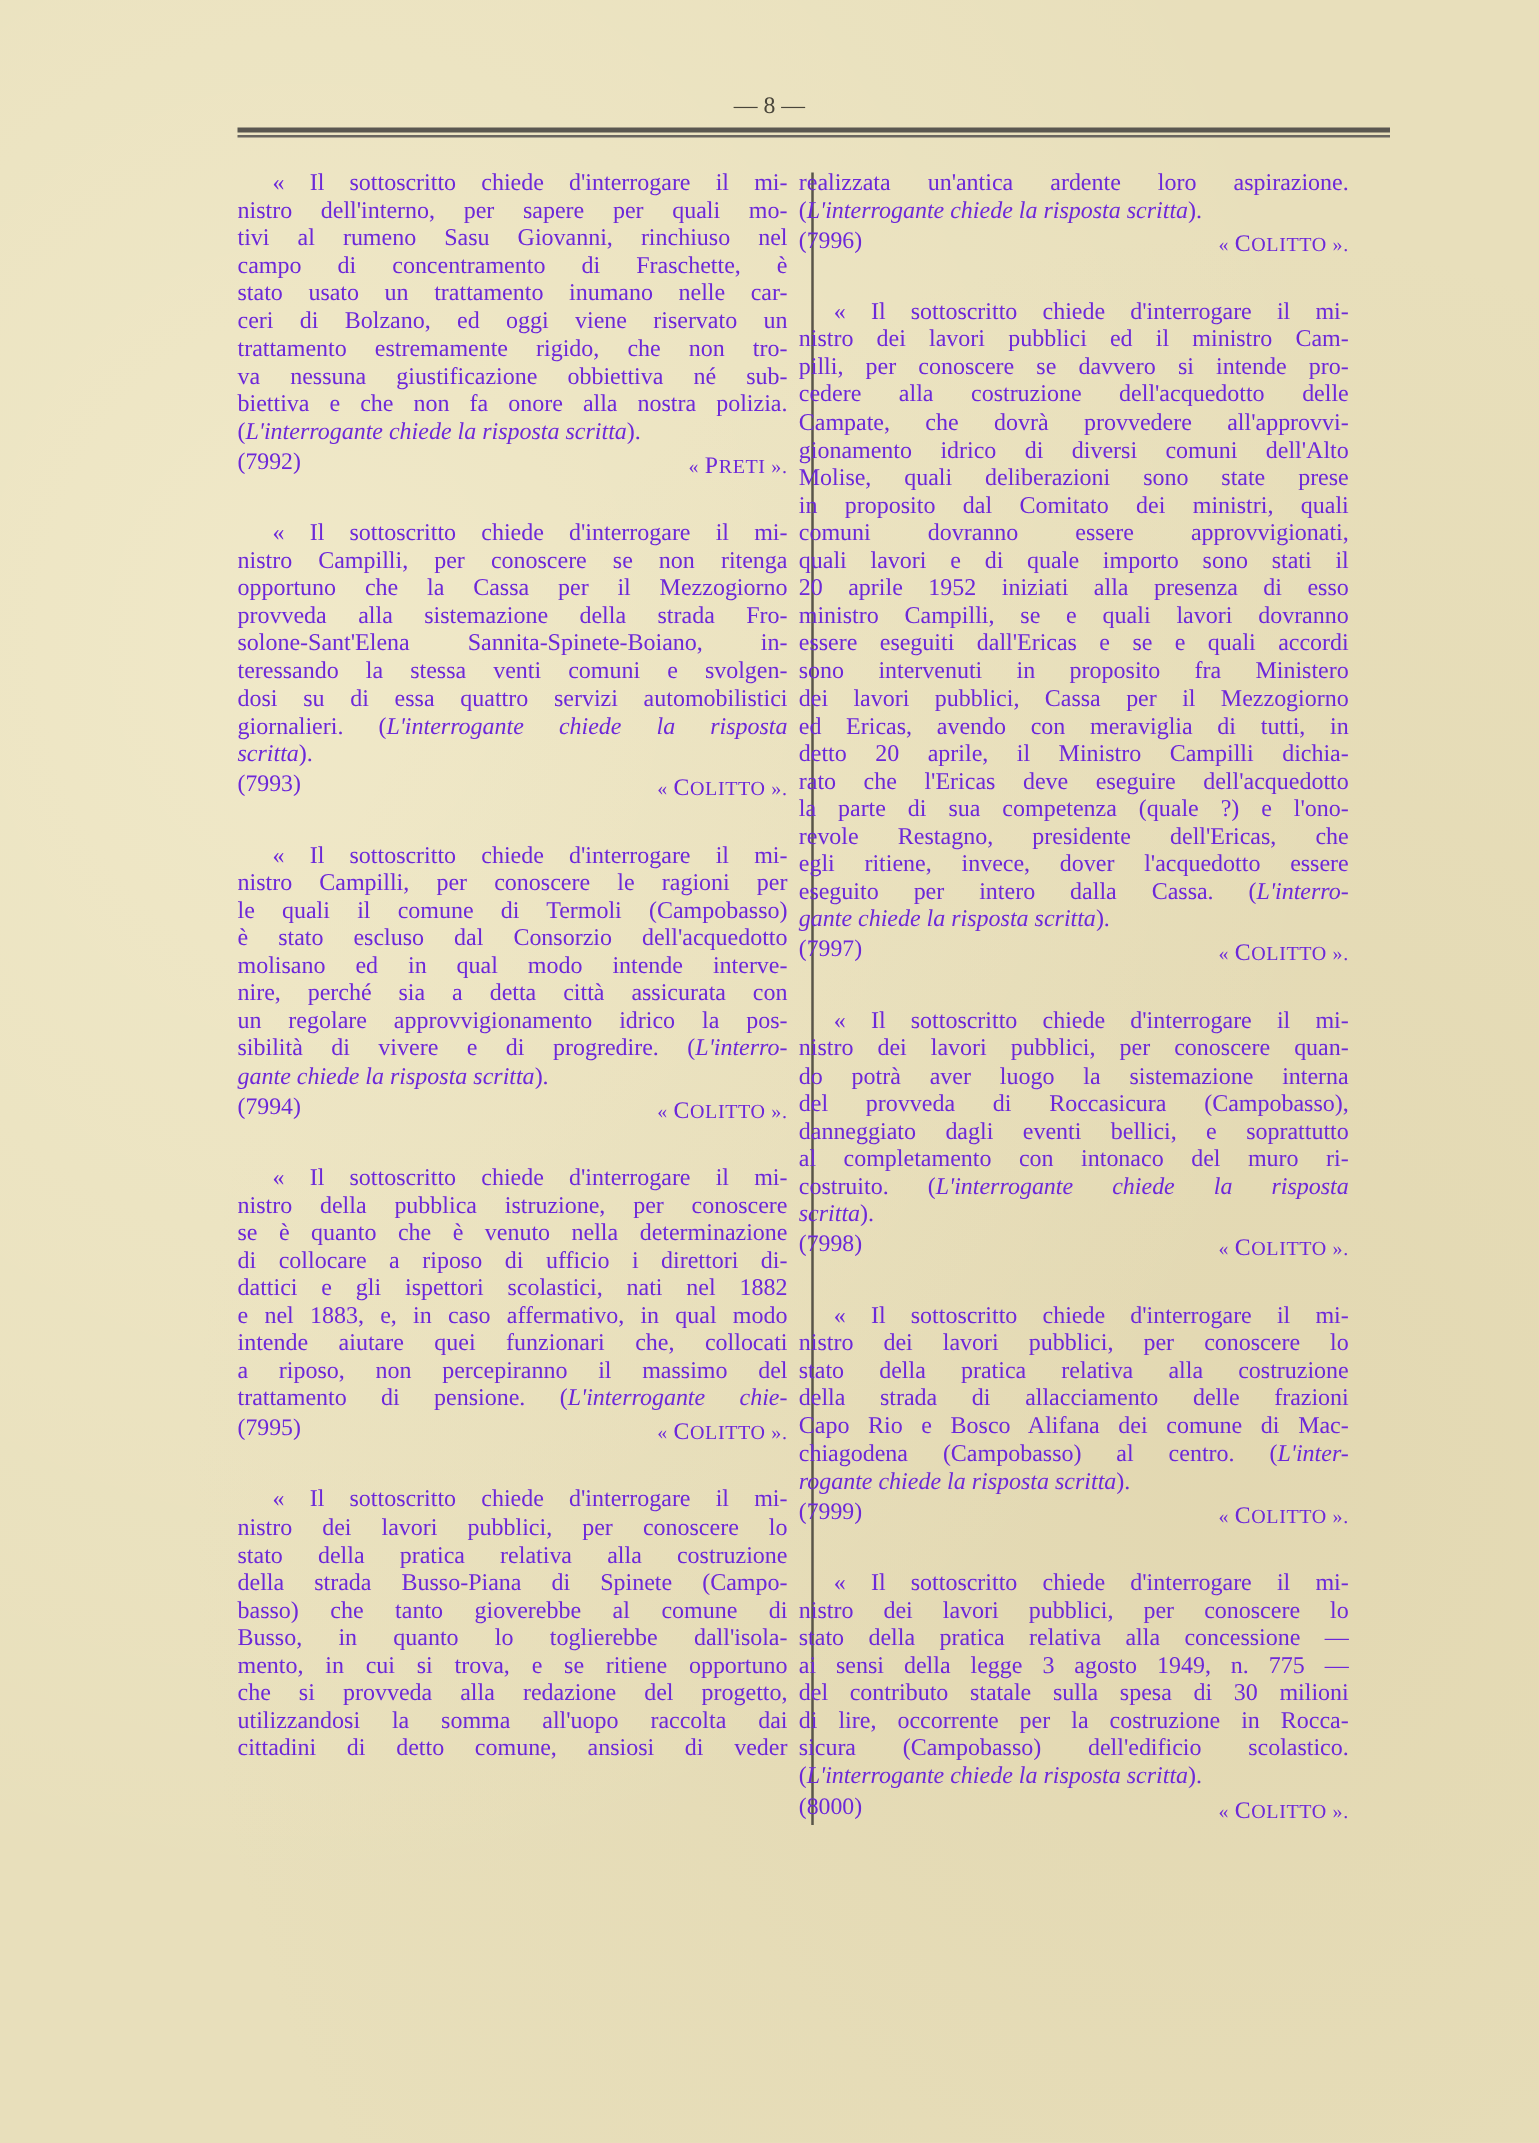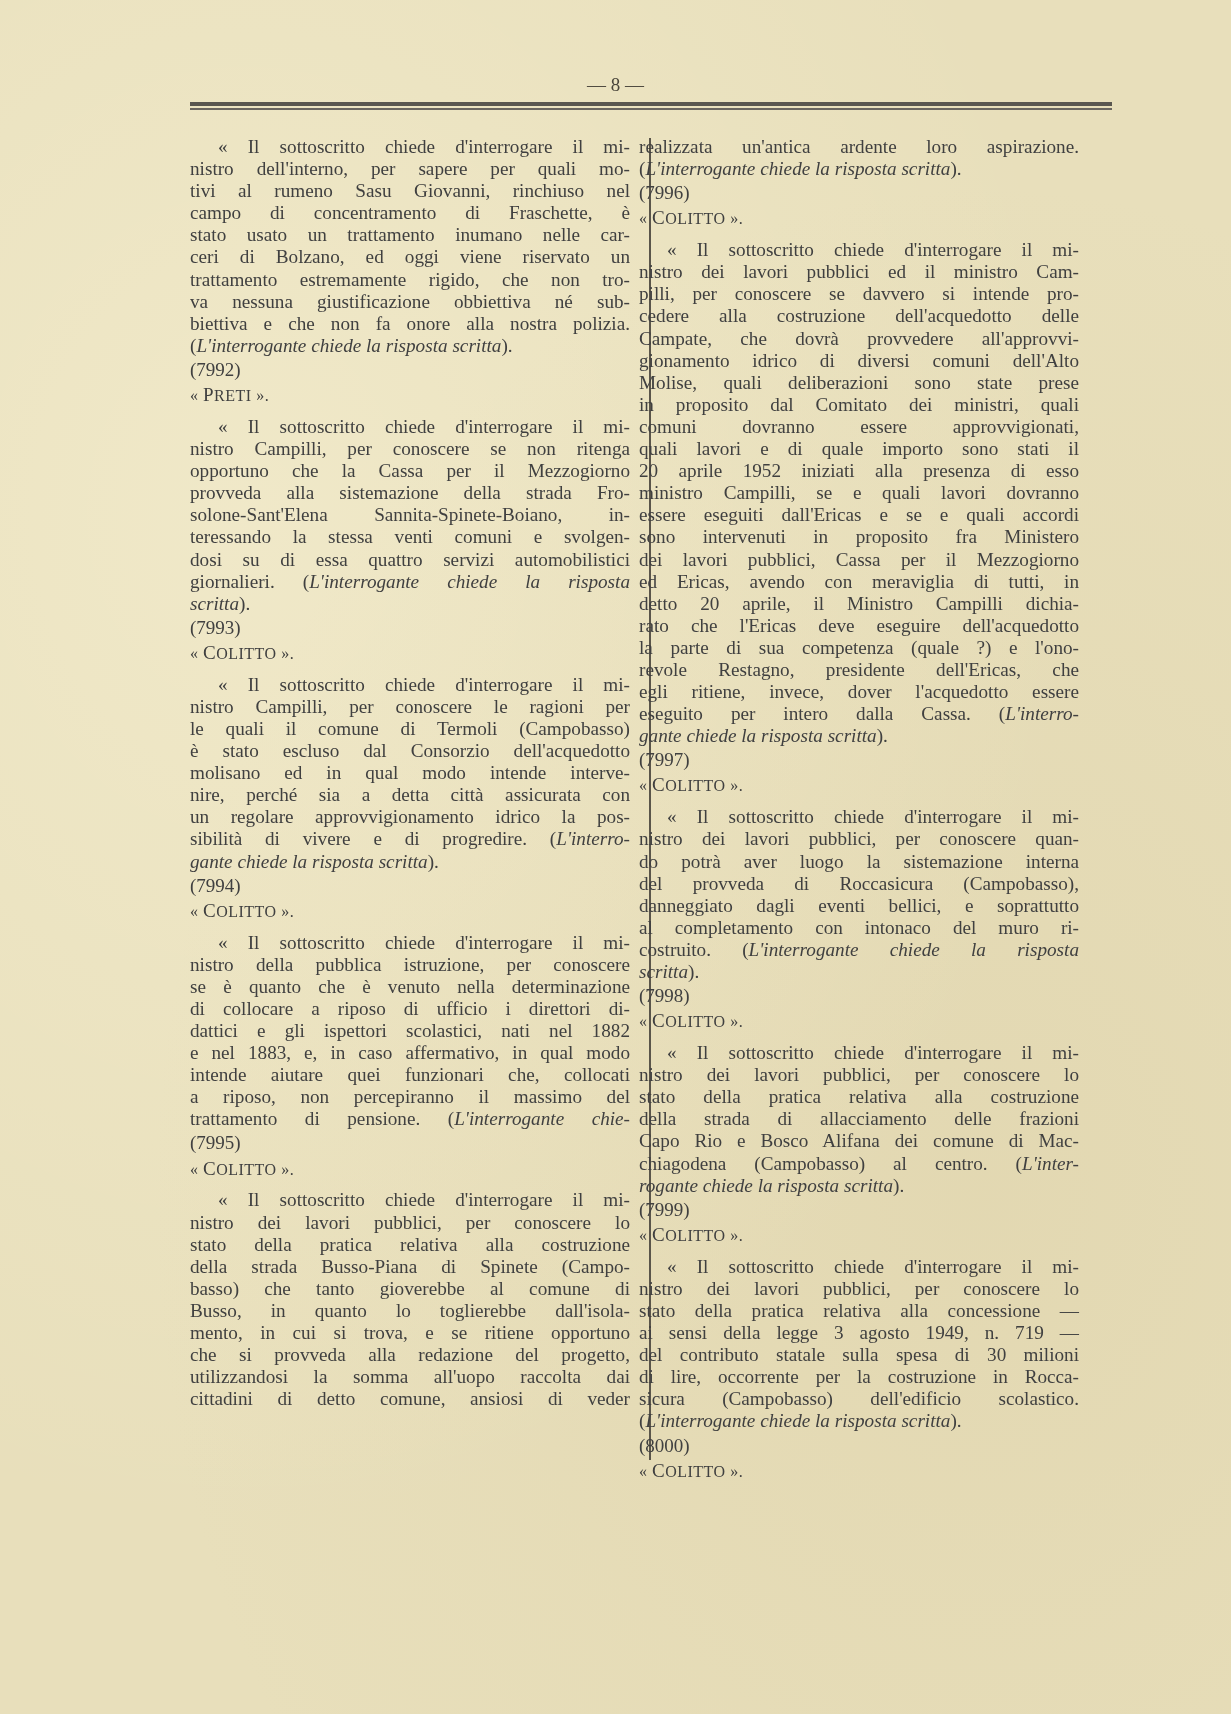--- a/index.html
+++ b/index.html
@@ -24,34 +24,34 @@
     }
     .rule .thick { position:absolute; top:0; left:0; width:100%; height:4px; background:#5a5750; }
     .rule .thin  { position:absolute; top:6px; left:0; width:100%; height:2px; background:#6a6660; }
     .col-sep {
       position: absolute; left: 649px; top: 138px; height: 1322px; width: 2px;
       background: #5a554a;
     }
     .column {
       position: absolute; top: 136px; width: 440px;
       font-family: "Liberation Serif", serif;
-      font-size: 19.2px; line-height: 22.1px; color: #404040;
+      font-size: 19.2px; line-height: 22.1px; color: #6d28d9;
     }
     .col-left { left: 190px; }
     .col-right { left: 639px; }
     .entry { margin-bottom: 33px; }
     .line {
       display: block; text-align: justify; text-align-last: justify;
       white-space: nowrap; height: 22.1px; overflow: visible;
     }
     .line.last { text-align-last: left; }
     .line.indent { padding-left: 28px; }
     .it { font-style: italic; font-family: Liberation Serif, serif; }
     .sig-row {
-      display: flex; justify-content: space-between; height: 24px; margin-top: 2px; flex-direction: column;
+      display: flex; justify-content: space-between; height: 24px; margin-top: 2px;
     }
     .sig-row .num { font-size: 19px; }
     .sig-row .sig { font-size: 16px; letter-spacing: 0.5px; padding-top: 3px; }
     .sig .cap { font-size: 19px; }
   </style>
 </head>
 <body>
 
 <div class="page-number">— 8 —</div>
 
@@ -199,21 +199,21 @@
       <span class="line last"><span></span><span class="it">rogante chiede la risposta scritta</span><span>).</span></span>
       <div class="sig-row">
         <span class="num">(7999)</span>
         <span class="sig"><span>« </span><span class="cap">C</span><span>OLITTO</span><span> ».</span></span>
       </div>
     </div>
     <div class="entry">
       <span class="line indent">« Il sottoscritto chiede d'interrogare il mi-</span>
       <span class="line">nistro dei lavori pubblici, per conoscere lo</span>
       <span class="line">stato della pratica relativa alla concessione —</span>
-      <span class="line">ai sensi della legge 3 agosto 1949, n. 719 —</span>
+      <span class="line">ai sensi della legge 3 agosto 1949, n. 775 —</span>
       <span class="line">del contributo statale sulla spesa di 30 milioni</span>
       <span class="line">di lire, occorrente per la costruzione in Rocca-</span>
       <span class="line">sicura (Campobasso) dell'edificio scolastico.</span>
       <span class="line last"><span>(</span><span class="it">L'interrogante chiede la risposta scritta</span><span>).</span></span>
       <div class="sig-row">
         <span class="num">(8000)</span>
         <span class="sig"><span>« </span><span class="cap">C</span><span>OLITTO</span><span> ».</span></span>
       </div>
     </div>
   </div>

